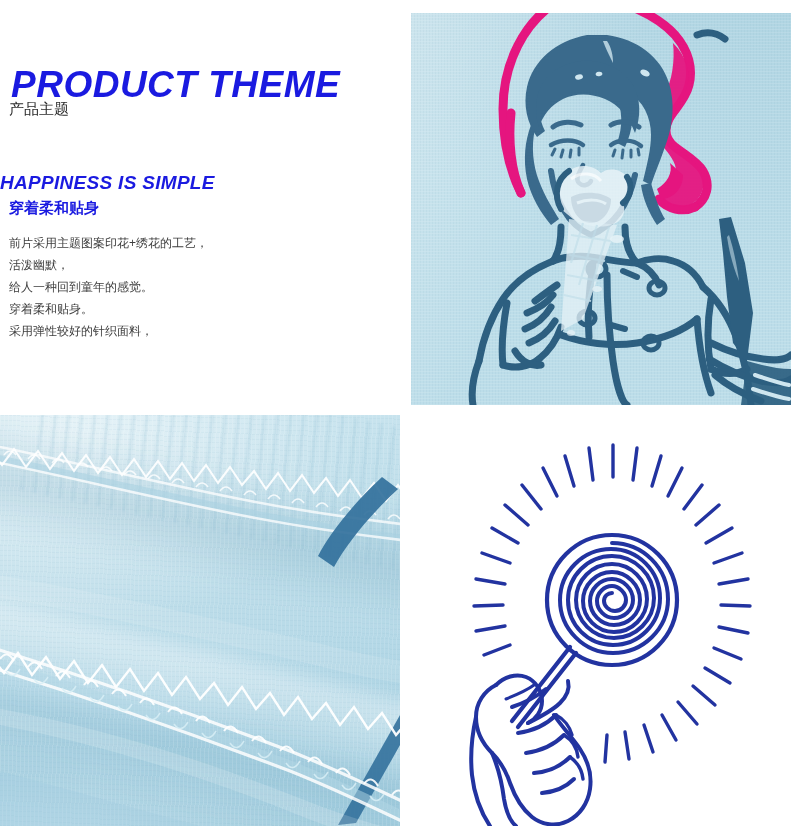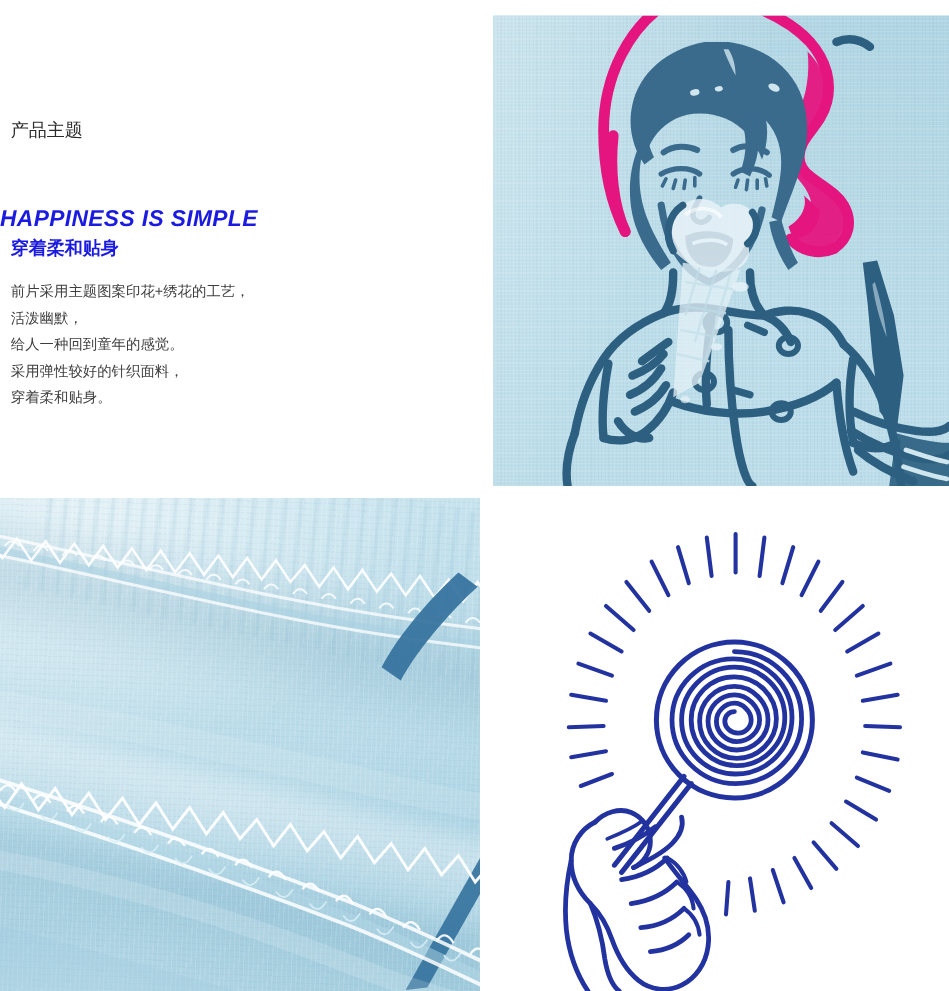--- a/index.html
+++ b/index.html
@@ -163,33 +163,34 @@
     width: 391px; height: 411px;
     background: #ffffff;
   }
   #illus-lollipop svg { position: absolute; left: 0; top: 0; }
 </style>
 </head>
 <body>
 
 <div id="text-panel">
 
+  <div id="title-main">PRODUCT THEME</div>
 
   <div id="title-sub">产品主题</div>
 
   <div id="section-head-en">HAPPINESS IS SIMPLE</div>
 
   <div id="section-head-cn">穿着柔和贴身</div>
 
   <div id="body-copy">
     <div class="copy-line">前片采用主题图案印花+绣花的工艺，</div>
     <div class="copy-line">活泼幽默，</div>
     <div class="copy-line">给人一种回到童年的感觉。</div>
+    <div class="copy-line">穿着柔和贴身。</div>
     <div class="copy-line">采用弹性较好的针织面料，</div>
-    <div class="copy-line">穿着柔和贴身。</div>
   </div>
 </div>
 
 <div id="photo-print">
   <div class="fabric-wash"></div>
   <div class="weave"></div>
 
   <svg width="380" height="392" viewBox="0 0 380 392">
     <defs>
       <clipPath id="printClip">

